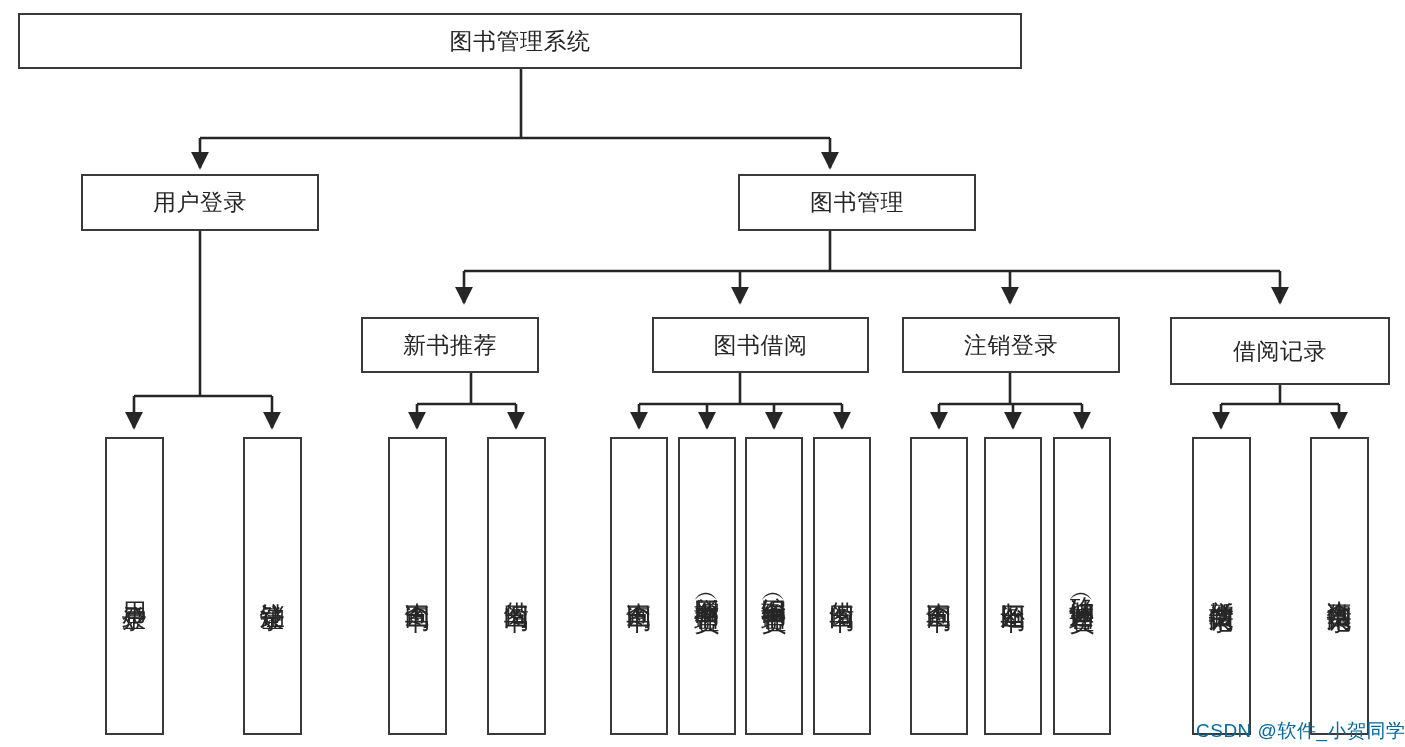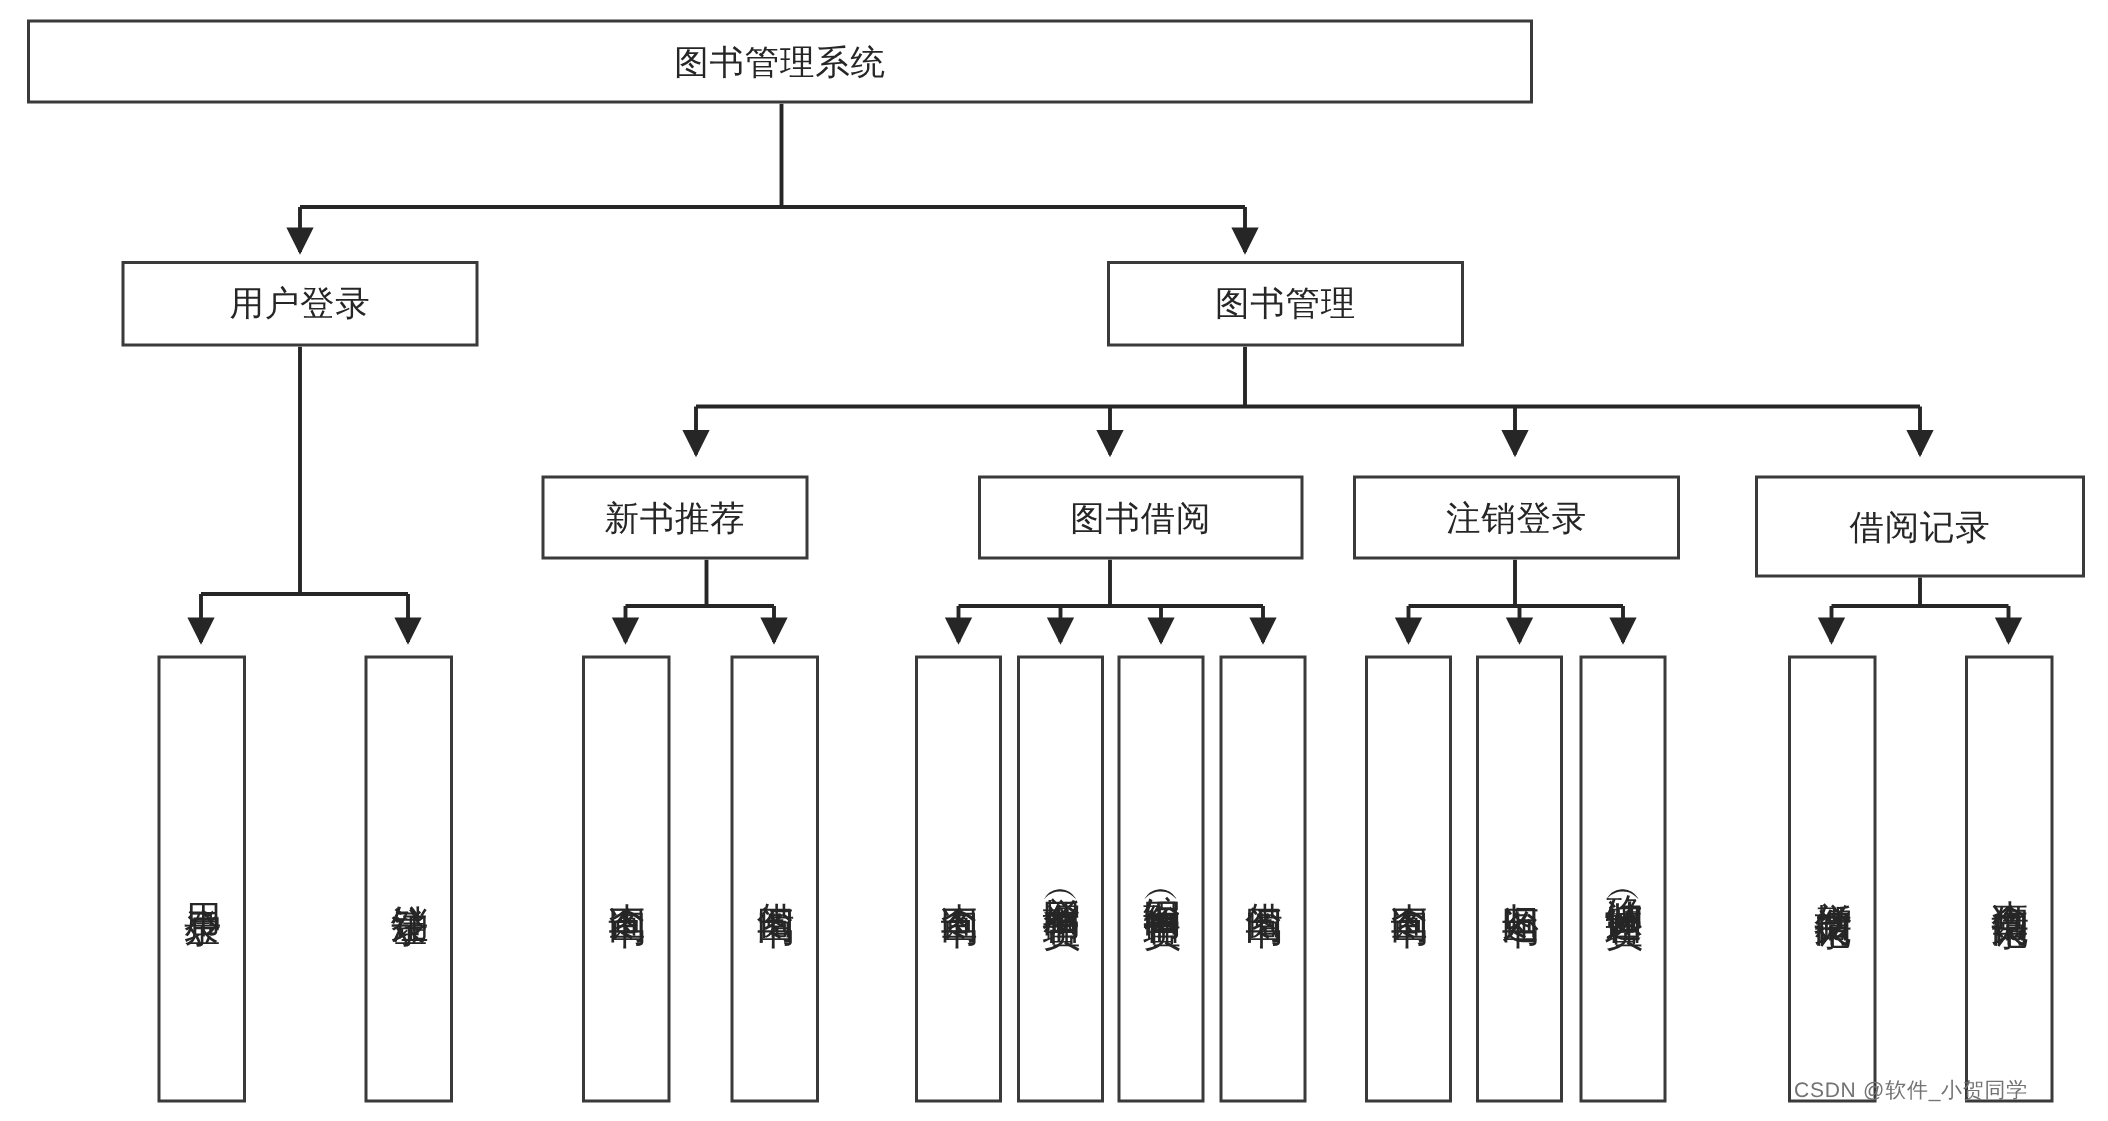--- a/index.html
+++ b/index.html
@@ -55,22 +55,22 @@
     writing-mode: vertical-rl;
     text-orientation: upright;
     font-size: 25px;
     line-height: 1.05;
     letter-spacing: 2px;
     white-space: nowrap;
     max-height: 282px;
   }
   .watermark {
     position: absolute;
-    font-size: 14px;
-    color: #737373;
+    font-size: 19px;
+    color: #0369a1;
     white-space: nowrap;
     letter-spacing: 0.5px;
   }
 </style>
 </head>
 <body>
 
 <div id="canvas">
 
   <svg class="edges" viewBox="0 0 1405 747" xmlns="http://www.w3.org/2000/svg">

